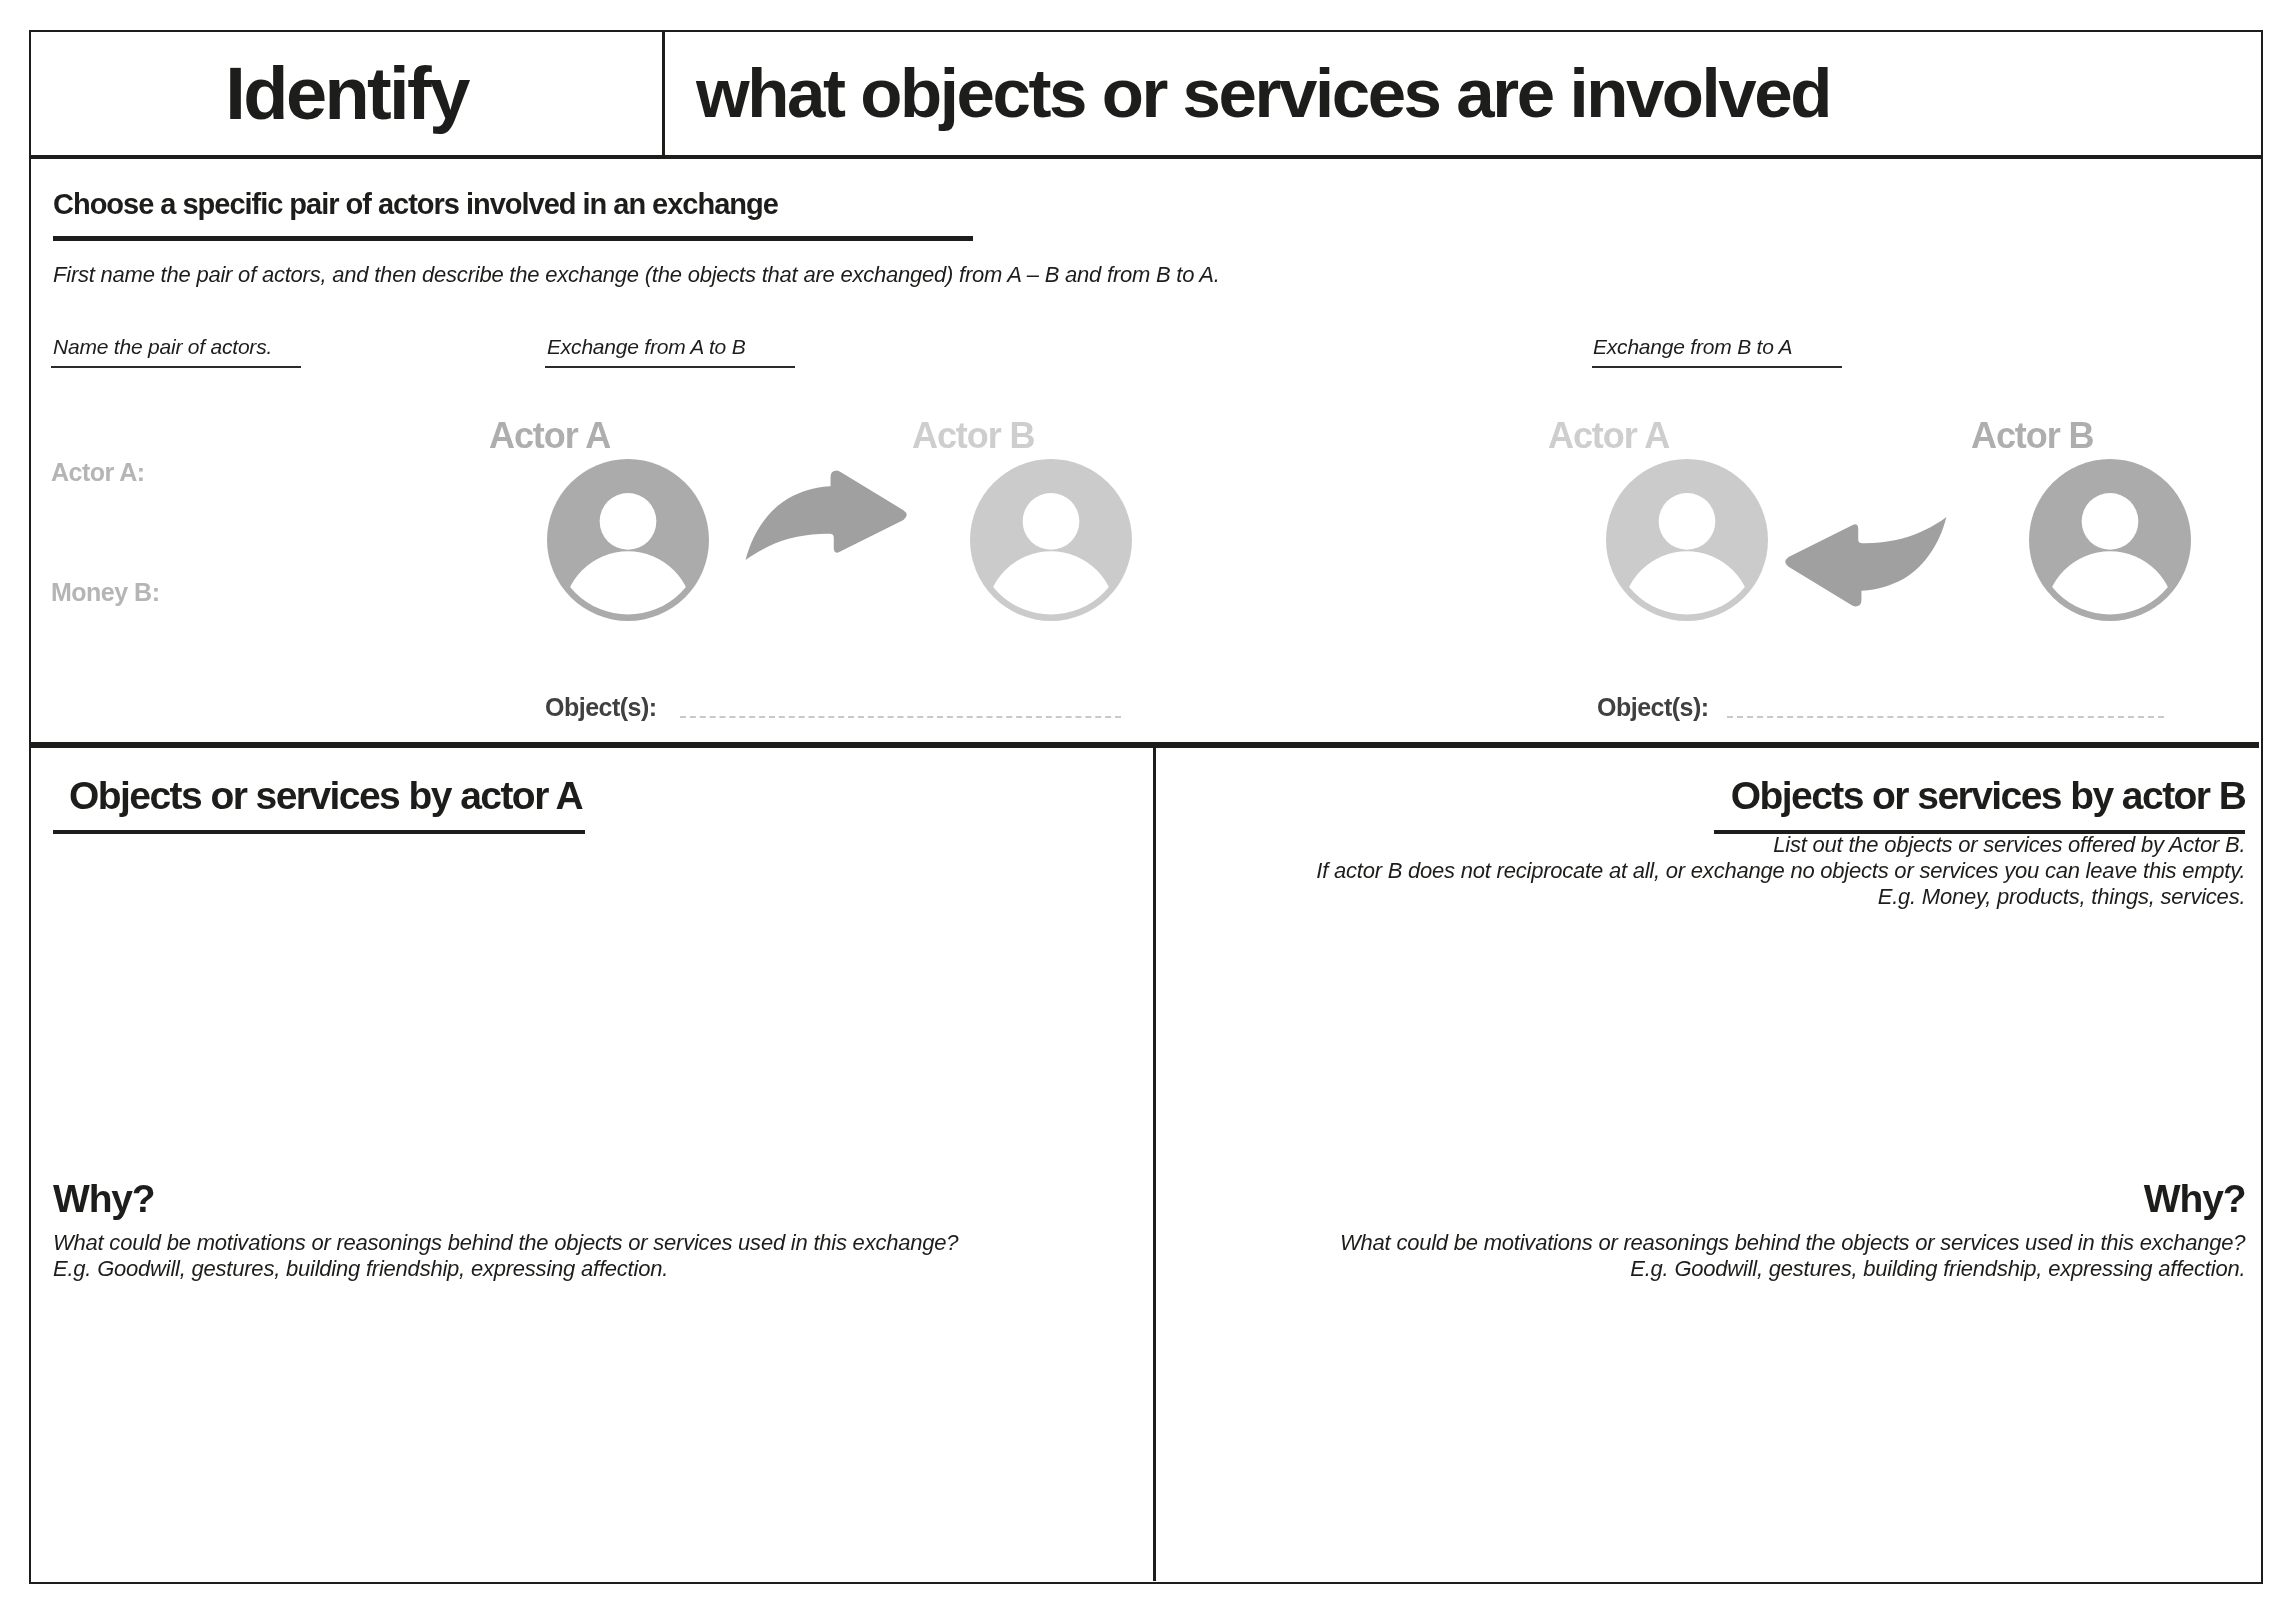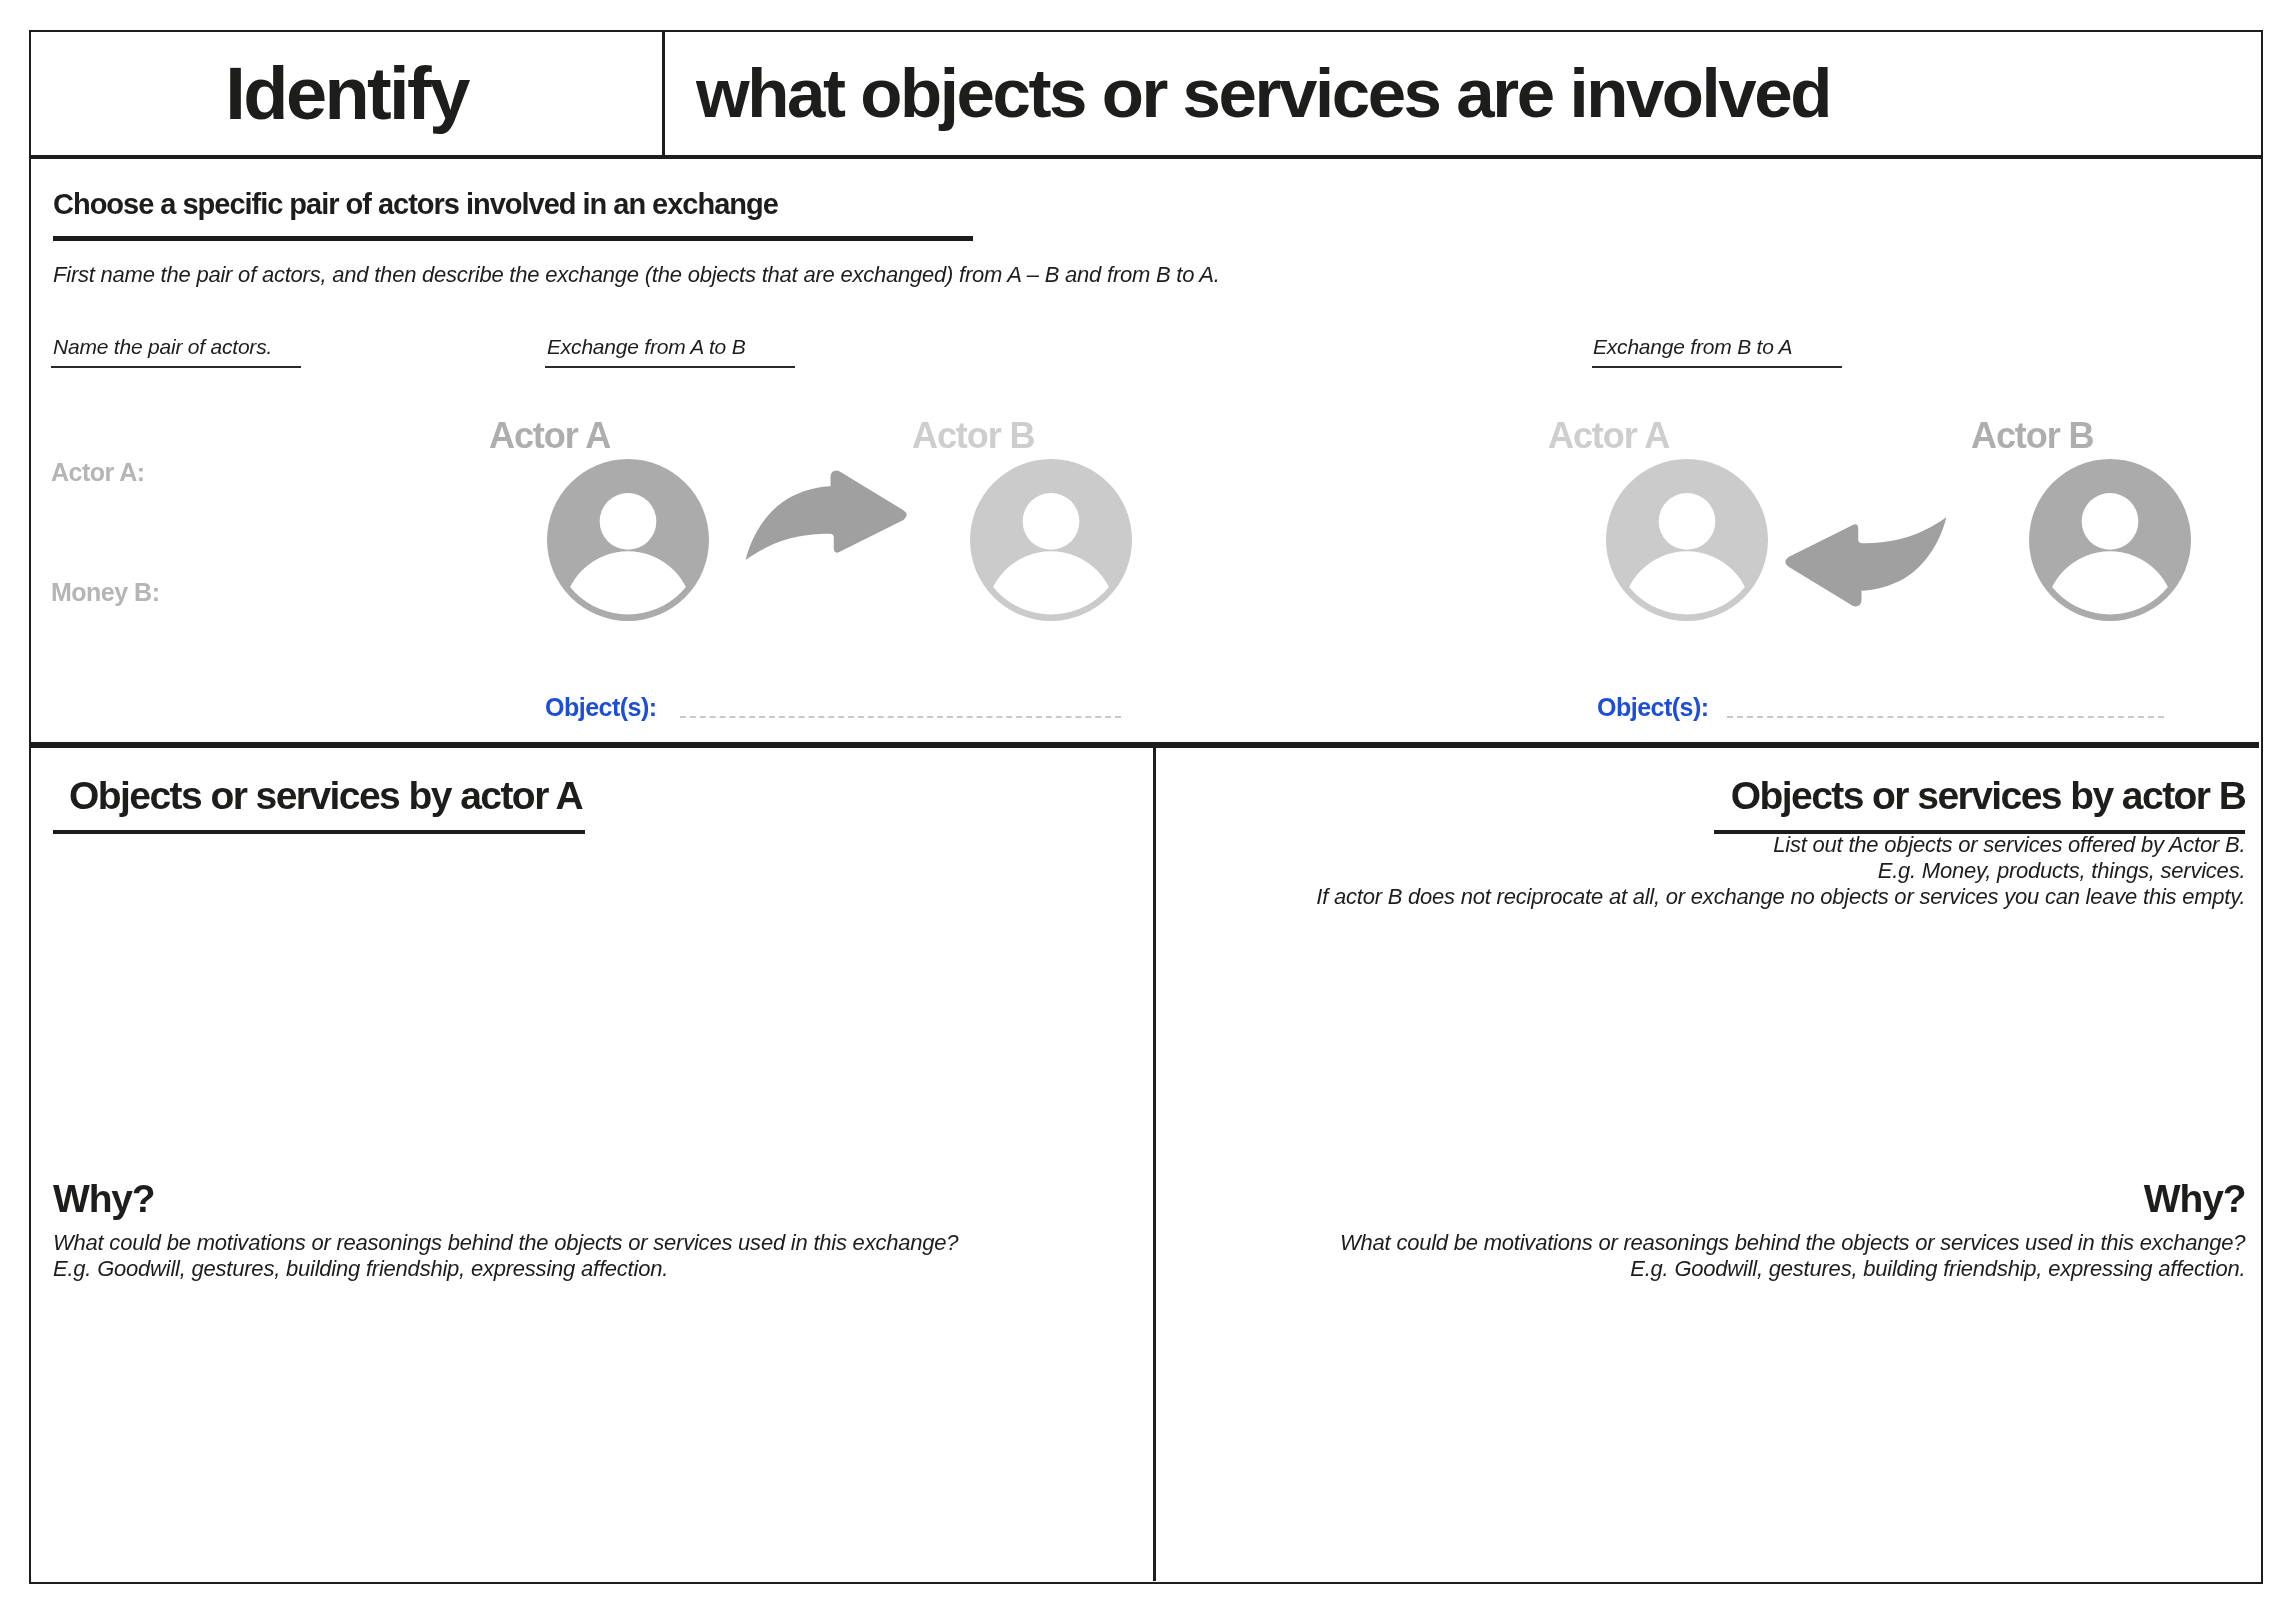--- a/index.html
+++ b/index.html
@@ -35,21 +35,21 @@
   .c-dark  { color:#aeaeae; }
   .c-light { color:#cecece; }
 
   .person { width:162px; height:162px; display:block; }
   .icon-dark  { color:#ababab; }
   .icon-light { color:#cbcbcb; }
 
   .arrow { width:168px; height:97px; display:block; color:#a0a0a0; }
   .arrow-flip { transform:rotate(180deg); }
 
-  .objects-label { font-size:25px; font-weight:bold; color:#1d4ed8; letter-spacing:-0.02em; }
+  .objects-label { font-size:25px; font-weight:bold; color:#404040; letter-spacing:-0.02em; }
   .dotline { height:3.7px; border-bottom:2.8px dashed #c9c9c9; }
 
   
   .section-divider { left:0; top:710px; width:2228px; height:5.6px; background:#1d1d1b; }
   .col-divider { left:1122px; top:716px; width:2.8px; height:833px; background:#1d1d1b; }
 
   .col-heading { font-size:39px; font-weight:bold; letter-spacing:-0.04em; }
   .col-underline { height:4.2px; background:#1d1d1b; }
   .col-italic { font-size:22px; font-style:italic; letter-spacing:-0.01em; line-height:26px; }
   .why-heading { font-size:39px; font-weight:bold; letter-spacing:-0.03em; }
@@ -177,22 +177,22 @@
   <div class="abs why-heading" style="left:22px; top:1145px;">Why?</div>
   <div class="abs col-italic" style="left:22px; top:1198px;">
     <div>What could be motivations or reasonings behind the objects or services used in this exchange?</div>
     <div>E.g. Goodwill, gestures, building friendship, expressing affection.</div>
   </div>
 
   <div class="abs col-heading ta-r" style="right:15.7px; top:742px;">Objects or services by actor B</div>
   <div class="abs col-underline" style="right:15.7px; top:798px; width:531px;"></div>
   <div class="abs col-italic ta-r" style="right:15.7px; top:772px; width:1064px;margin-top:28px;">
     <div>List out the objects or services offered by Actor B.</div>
+    <div>If actor B does not reciprocate at all, or exchange no objects or services you can leave this empty.</div>
     <div>E.g. Money, products, things, services.</div>
-    <div>If actor B does not reciprocate at all, or exchange no objects or services you can leave this empty.</div>
   </div>
   <div class="abs why-heading ta-r" style="right:15.7px; top:1145px;">Why?</div>
   <div class="abs col-italic ta-r" style="right:15.7px; top:1198px; width:1064px;">
     <div>What could be motivations or reasonings behind the objects or services used in this exchange?</div>
     <div>E.g. Goodwill, gestures, building friendship, expressing affection.</div>
   </div>
 
 </div>
 
 

